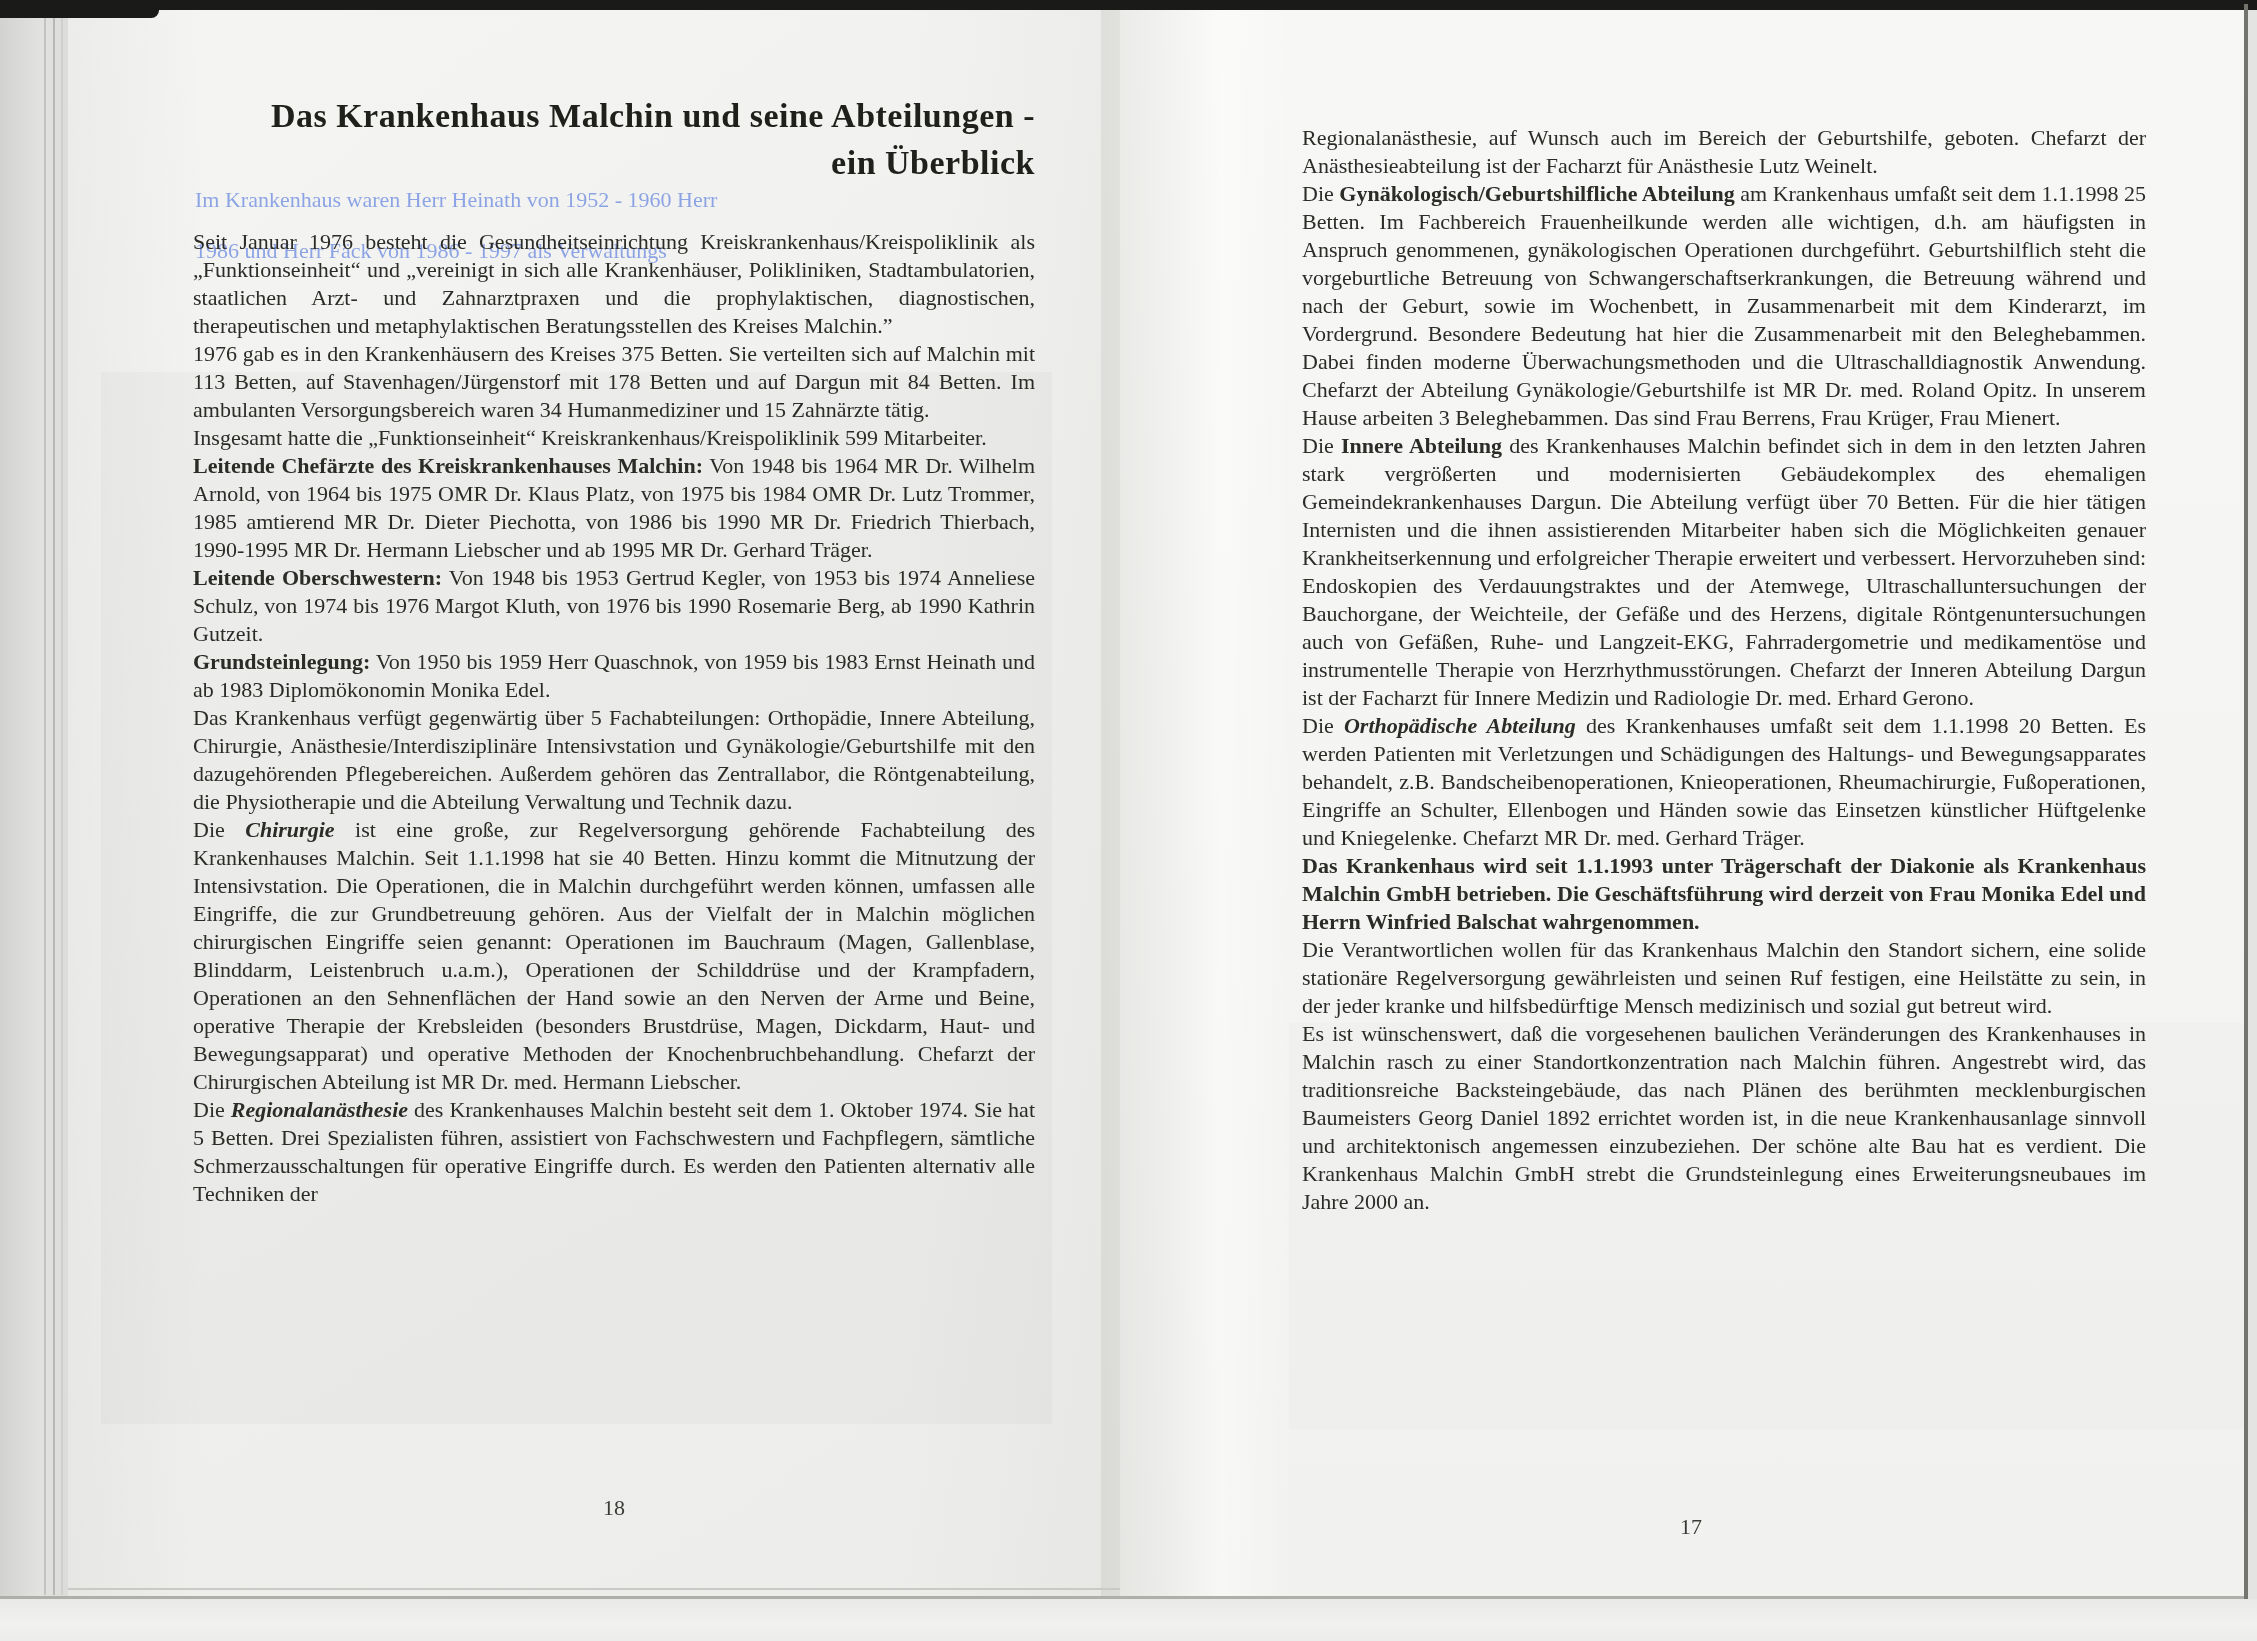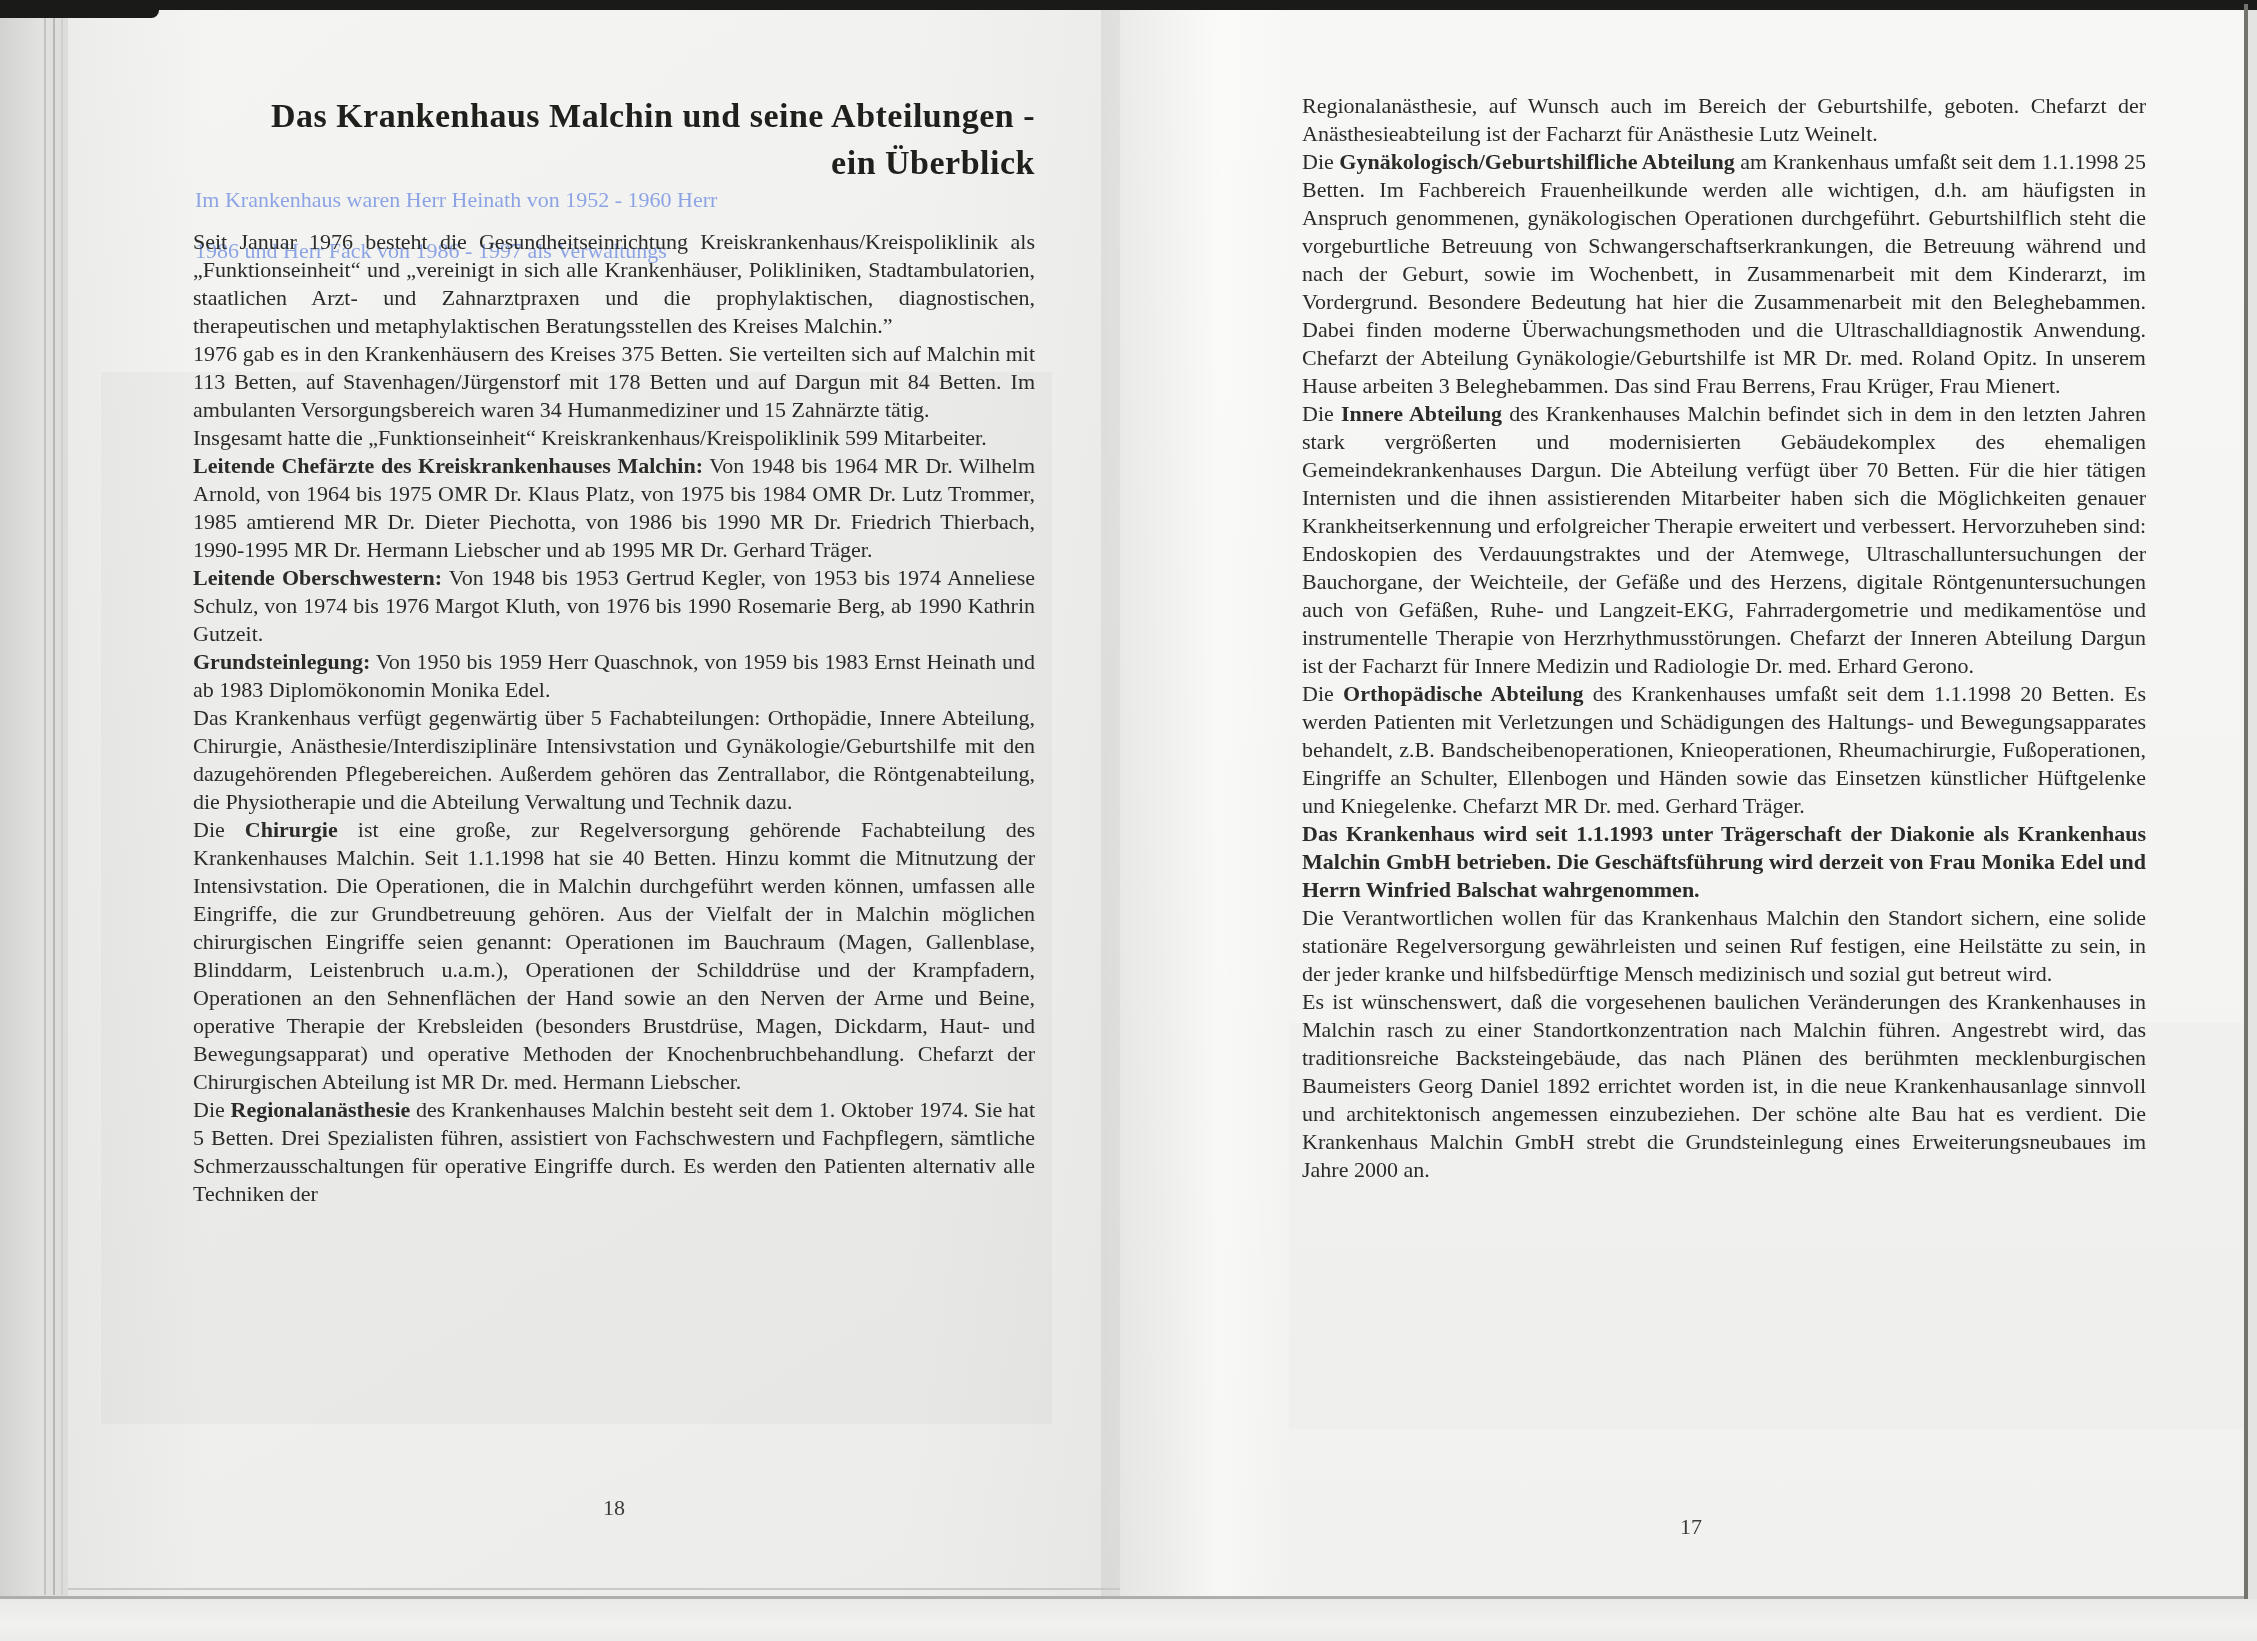--- a/index.html
+++ b/index.html
@@ -44,27 +44,27 @@
     background:linear-gradient(180deg,#e9e9e7 0%,#f1f1ef 60%,#ececea 100%); }
   .right-edge-line { position:absolute; left:2244px; top:3.9px; width:3.9px; height:1595px; background:#74746f; }
   .right-strip { position:absolute; left:2248px; top:9.7px; width:9.7px; height:1589px; background:#e4e4e2; }
 
   
   .col {
     position:absolute; color:#2b2b28; font-size:22px; line-height:28px;
     text-align:justify; hyphens:auto; z-index:3;
   }
   .col-left  { left:193px; top:92px;  width:842px; }
-  .col-right { left:1302px; top:92px; width:844px; }
+  .col-right { left:1302px; top:124px; width:844px; }
   .page-title { margin:0 0 42px 0; font-weight:bold; font-size:34px; line-height:47px; text-align:right; color:#1f1f1c; letter-spacing:0.5px; }
   .title-line { display:block; }
   .para { margin:0; }
   .para.gap { }
   .b { font-weight:bold; }
-  .i { }
+  .i { font-style:italic; }
 
   .pagenum {
     position:absolute; font-size:22px; color:#3a3a36; text-align:center; z-index:3;
     font-family:"Liberation Serif", serif;
   }
   .pn-left  { left:193px; width:842px; top:1495px; }
   .pn-right { left:1269px; width:844px; top:1514px; }
 
   
   .ghost {

